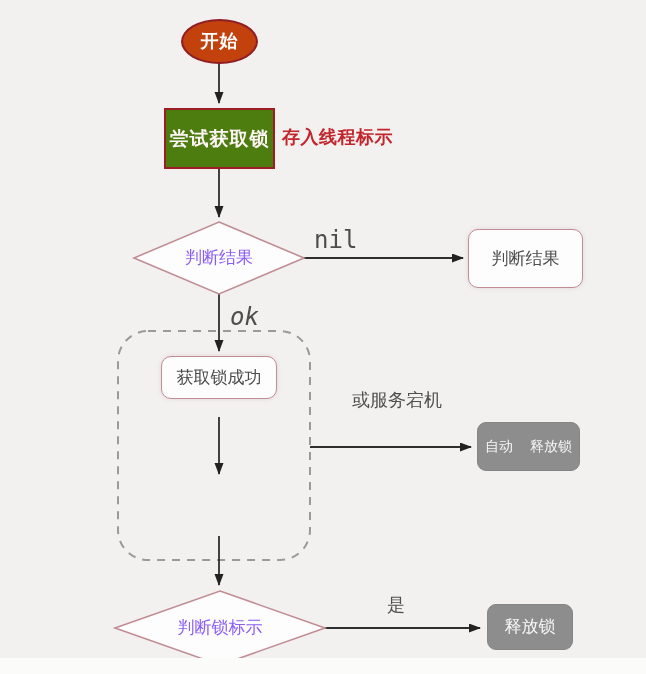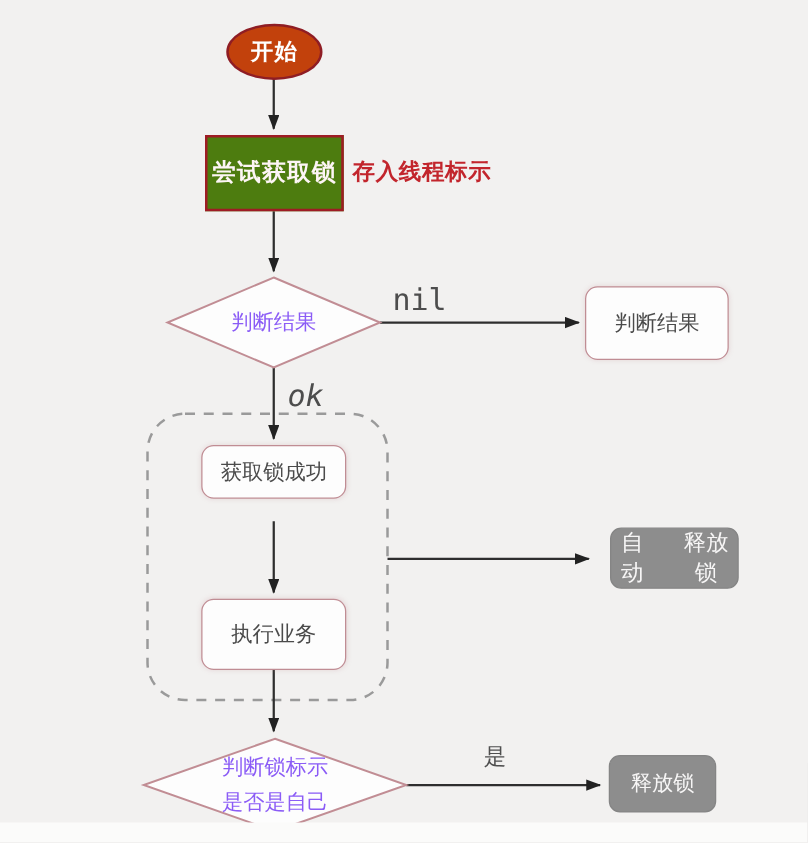--- a/index.html
+++ b/index.html
@@ -51,21 +51,21 @@
   }
   .node.lock-failed{left:468px;top:229px;width:115px;height:59px;}
   .node.lock-success{left:161px;top:356px;width:116px;height:43px;}
   .node.exec-business{left:161px;top:479px;width:116px;height:57px;}
   .node.gray-terminal{
     background:#8d8d8d;
     border-radius:9px;
     color:#f7f6f6;
     border:1px solid #858585;
   }
-  .node.auto-release{left:488px;top:422px;width:103px;height:49px;font-size:18px;line-height:1.3;gap:17px;}
+  .node.auto-release{left:477px;top:422px;width:103px;height:49px;font-size:14px;line-height:1.3;gap:17px;}
   .node.release{left:487px;top:604px;width:86px;height:46px;font-size:17px;}
   .diamond-label{
     position:absolute;
     display:flex;flex-direction:column;align-items:center;justify-content:center;
     text-align:center;color:#8b5cf6;font-size:17px;line-height:1.7;
   }
   .diamond-label.d1{left:134px;top:222px;width:170px;height:72px;}
   .diamond-label.d2{left:115px;top:591px;width:210px;height:74px;line-height:1.65;}
   .edge-label{
     position:absolute;color:#4f4f4f;font-size:18px;white-space:nowrap;
@@ -117,37 +117,36 @@
   <div class="node red-process">尝试获取锁</div>
 
   <div class="annotation">存入线程标示</div>
 
   <div class="diamond-label d1">判断结果</div>
 
   <div class="node white-process lock-failed">判断结果</div>
 
   <div class="node white-process lock-success">获取锁成功</div>
 
-  <div class="node white-process exec-business">执行业务</div>
 
   <div class="node gray-terminal auto-release stack">
     <span>自动</span>
     <span>释放锁</span>
   </div>
 
   <div class="diamond-label d2 stack">
     <span>判断锁标示</span>
-    <span>是否是自己</span>
   </div>
 
   <div class="node gray-terminal release">释放锁</div>
 
   <div class="edge-label mono nil">nil</div>
 
   <div class="edge-label mono ok">ok</div>
 
   <div class="edge-label timeout stack">
+    <span>或服务宕机</span>
   </div>
 
   <div class="edge-label yes">是</div>
 
   <div class="bottom-strip"></div>
 </div>
 
 </body></html>

